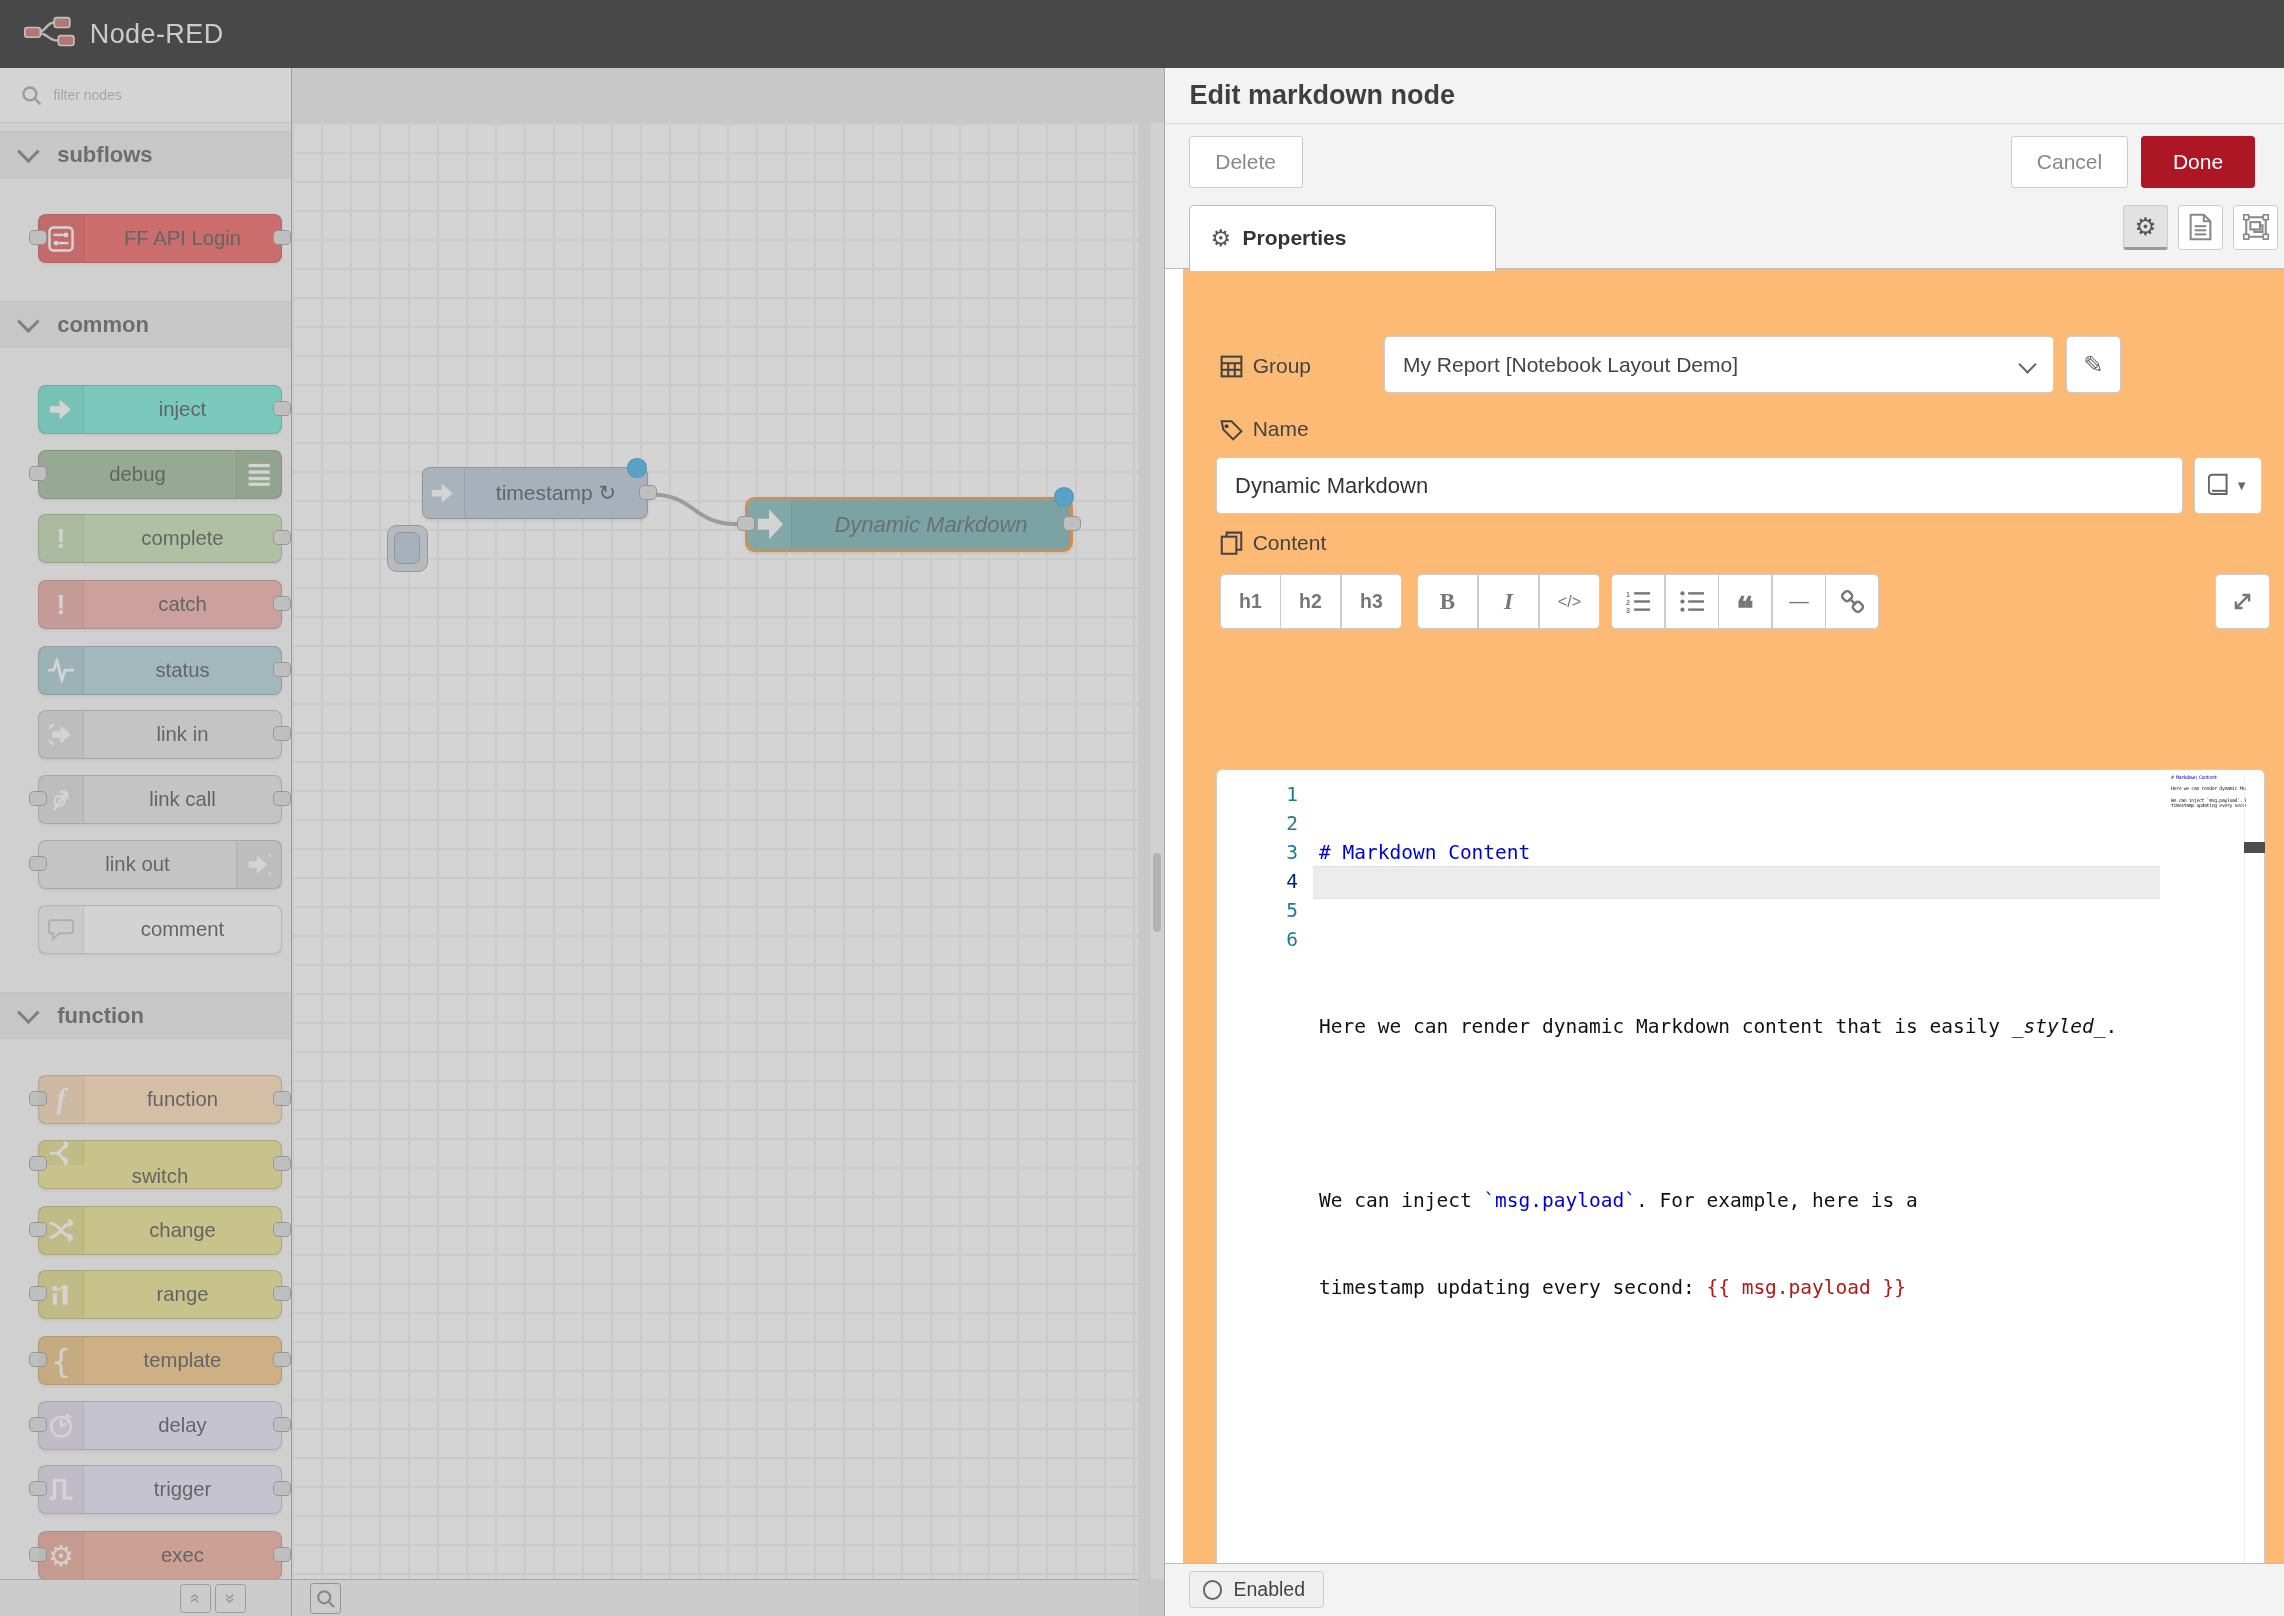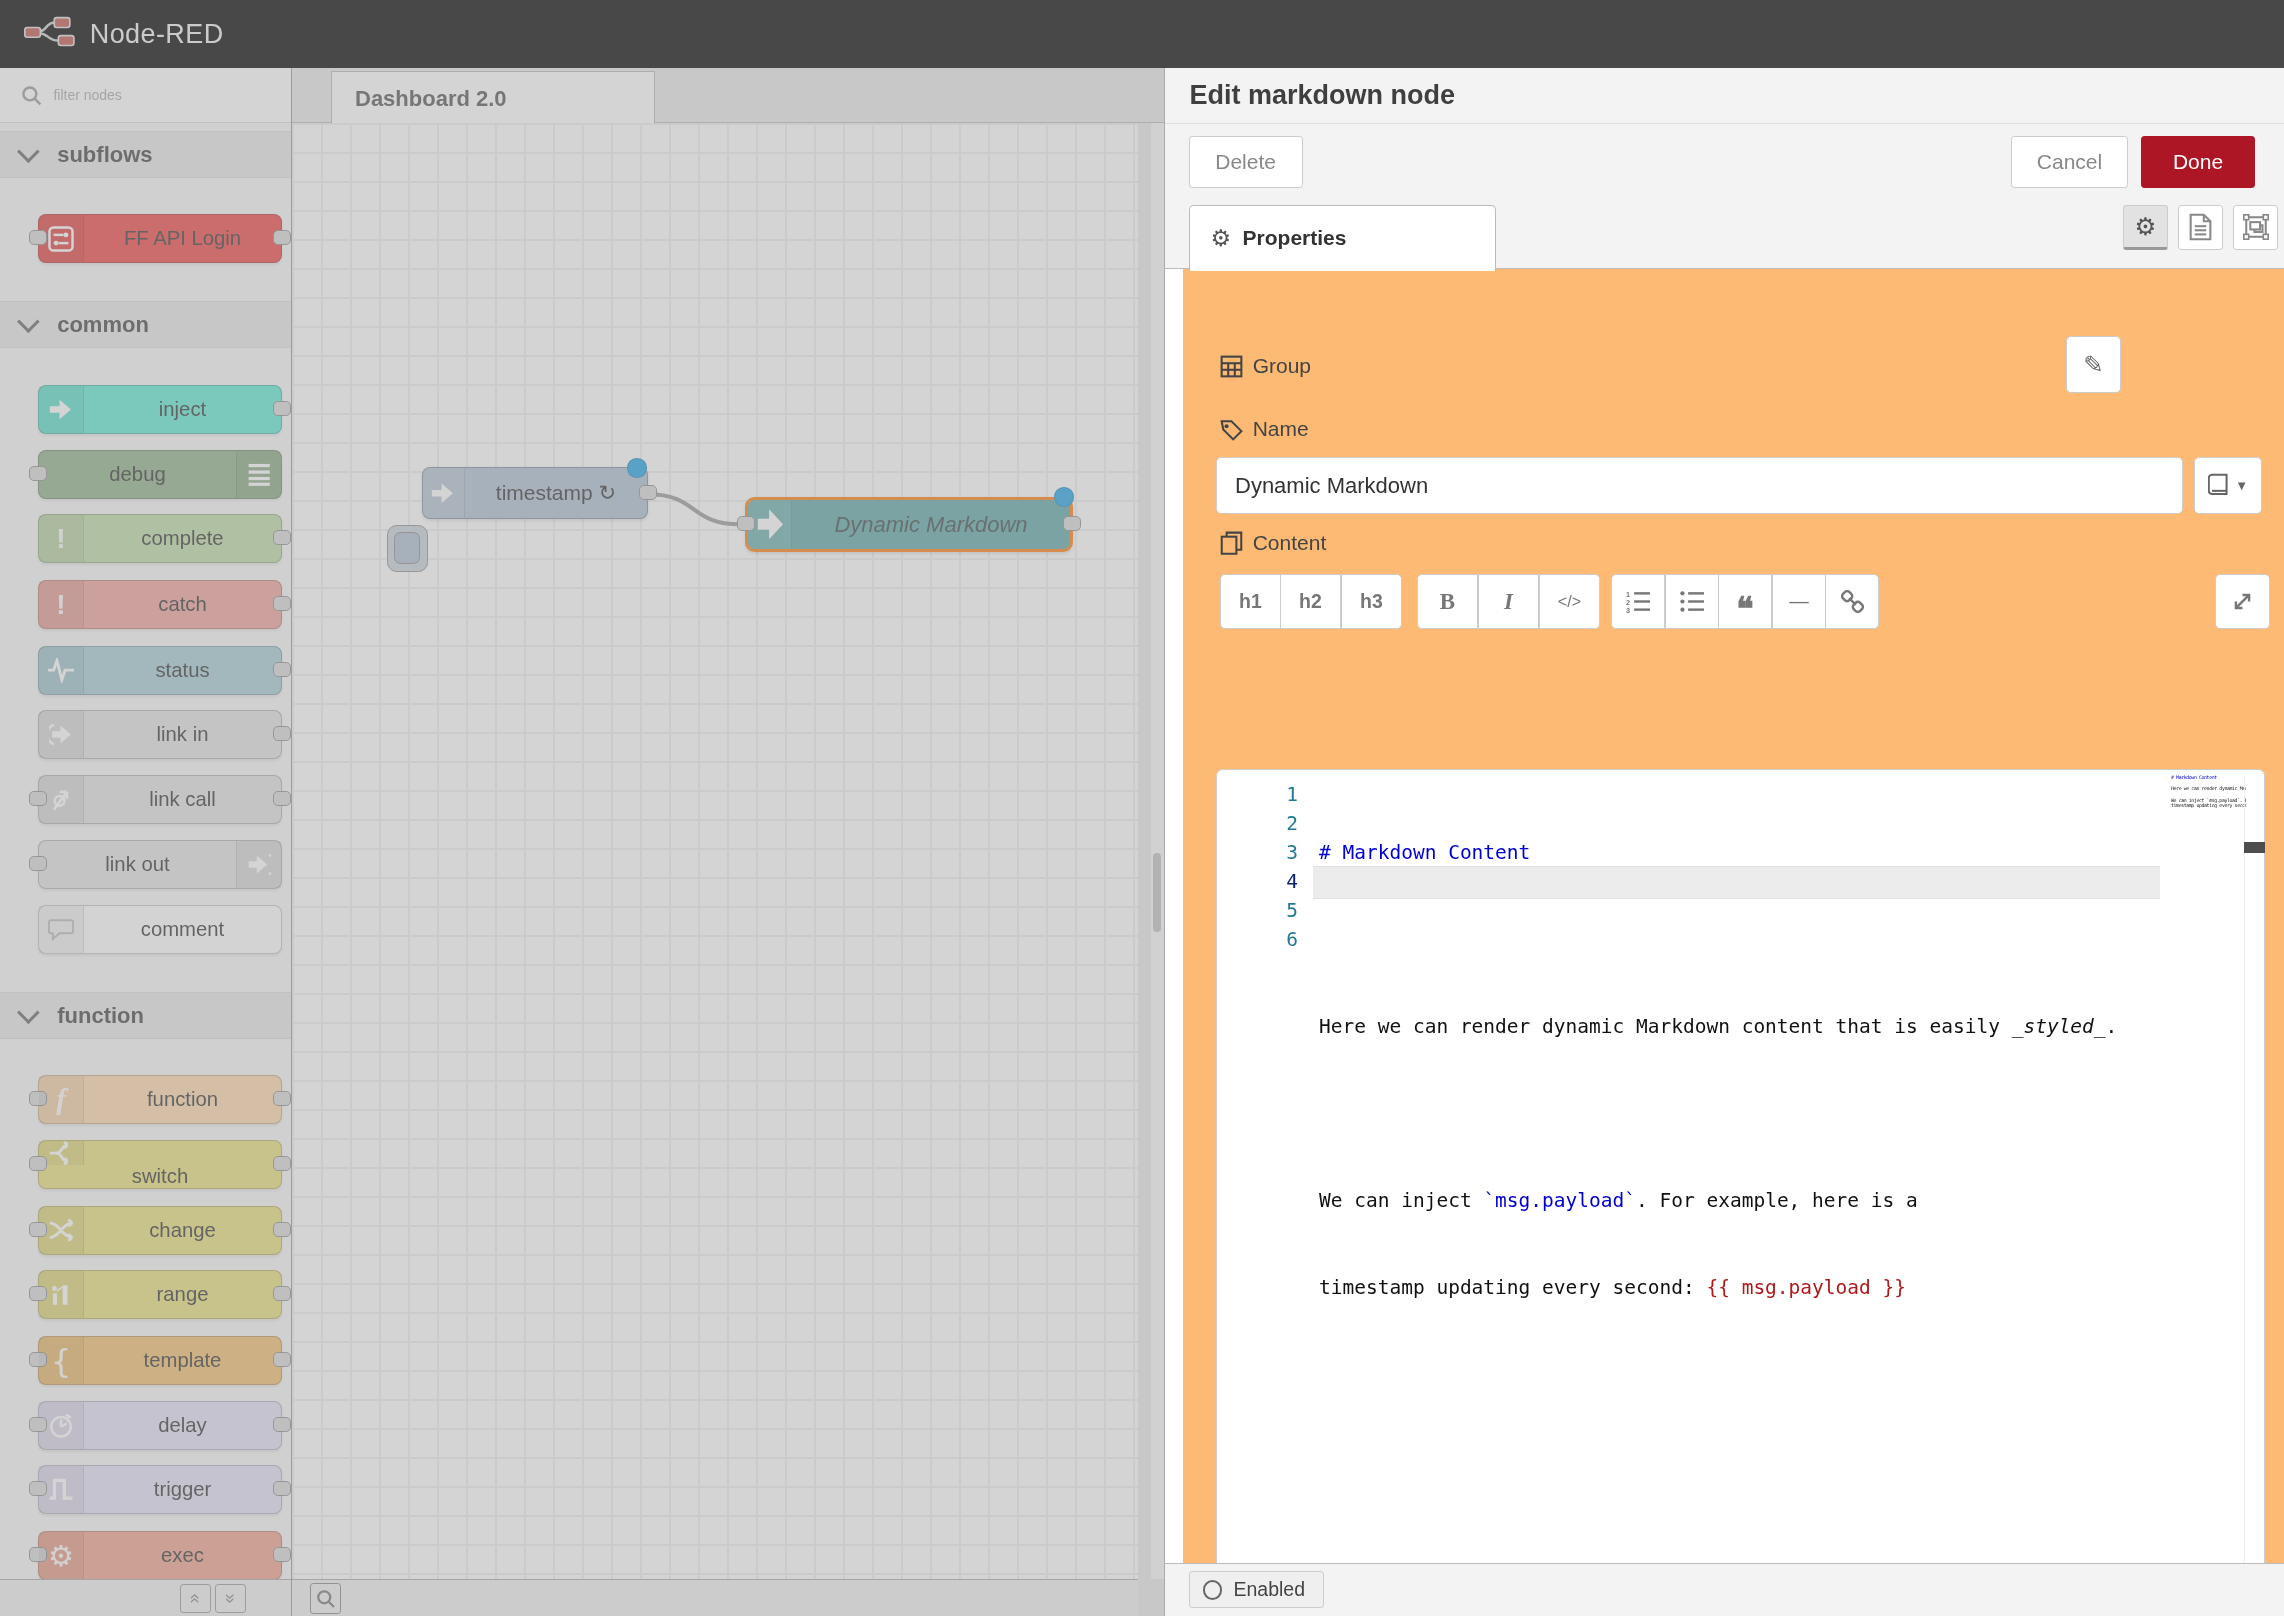--- a/index.html
+++ b/index.html
@@ -329,25 +329,20 @@
       <div class="pf-btn" style="right:80px;">
           <span style="transform:rotate(90deg);">«</span>
         </div>
       <div class="pf-btn" style="right:45px;">
           <span style="transform:rotate(90deg);">»</span>
         </div>
     </div>
   </div>
 
   <div class="canvas">
-    <div class="tabbar">
-      <div class="tab-active">
-        <span>Dashboard 2.0</span>
-      </div>
-    </div>
 
     <div class="grid">
       <svg style="position:absolute;left:0;top:0;" width="846" height="1456" viewBox="0 0 1041 1792">
         <path d="M438 457 C 500 457, 488 494, 552 494" stroke="#999" stroke-width="5" fill="none"></path>
       </svg>
 
       <div class="inj-btn">
           <span class="inner"></span>
         </div>
 
@@ -444,20 +439,24 @@
 
       <div class="frow-lbl" style="left:37px;top:85px;">
         <svg width="23" height="23" viewBox="0 0 28 28">
             <rect x="2" y="2" width="24" height="24" stroke="#444" stroke-width="2.5" fill="none"></rect>
             <line x1="2" y1="10" x2="26" y2="10" stroke="#444" stroke-width="2.5"></line>
             <line x1="2" y1="18" x2="26" y2="18" stroke="#444" stroke-width="2.5"></line>
             <line x1="10" y1="10" x2="10" y2="26" stroke="#444" stroke-width="2.5"></line>
             <line x1="18" y1="10" x2="18" y2="26" stroke="#444" stroke-width="2.5"></line>
           </svg>
         <span>Group</span>
+      </div>
+      <div class="select" style="left:201px;top:67px;width:670px;">
+        <span>My Report [Notebook Layout Demo]</span>
+        <span class="selchev"></span>
       </div>
       <div class="sq-btn" style="left:883px;top:67px;width:55px;height:57px;">
         <span style="font-size:24.4px;">✎</span>
       </div>
 
       <div class="frow-lbl" style="left:37px;top:148px;">
         <svg width="23" height="23" viewBox="0 0 28 28">
             <path d="M2 4 h12 l12 12 -10 10 -12 -12 z" stroke="#444" stroke-width="2.5" fill="none"></path>
             <circle cx="8" cy="10" r="2.5" fill="#444"></circle>
           </svg>

